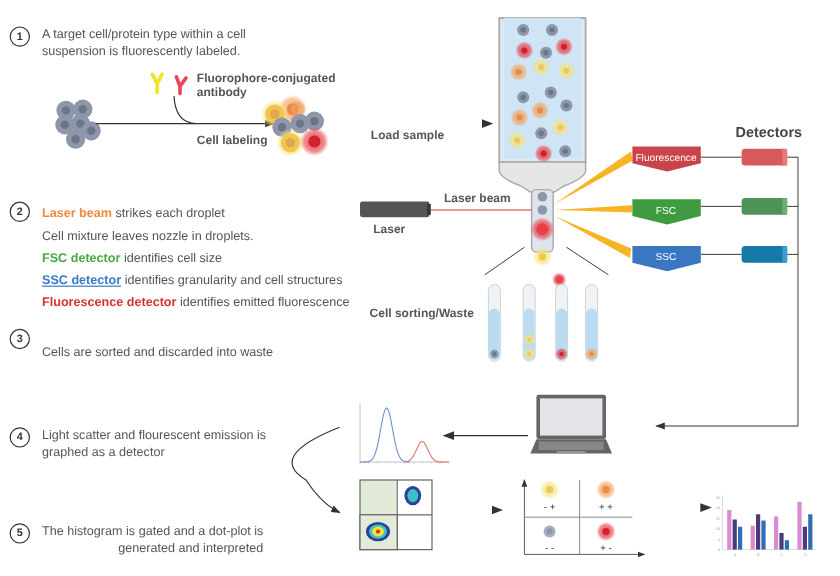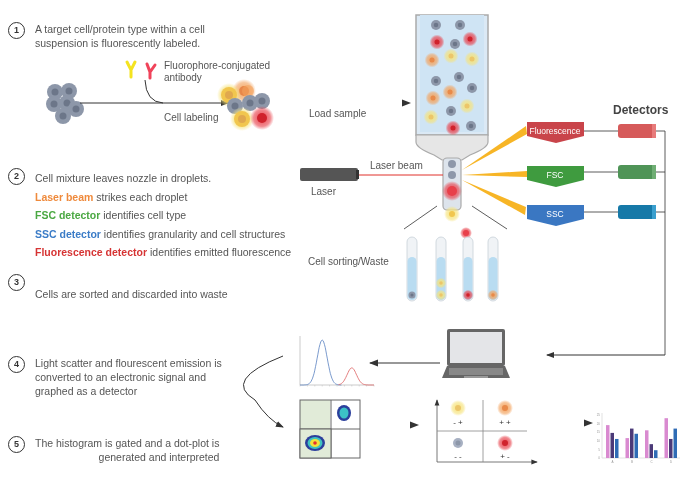--- a/index.html
+++ b/index.html
@@ -1,24 +1,24 @@
 <!DOCTYPE html>
 <html><head>
 <meta charset="utf-8">
 <style>
   html, body { margin: 0; padding: 0; background: #ffffff; }
   body { width: 700px; height: 480px; position: relative; overflow: hidden;
          font-family: "Liberation Sans", sans-serif; color: #555; }
   .step-num { position: absolute; width: 15px; height: 15px; border: 1.3px solid #333; border-radius: 50%;
               font-size: 9px; font-weight: bold; color: #333; text-align: center; line-height: 15px; }
   .step-text { position: absolute; font-size: 10.5px; color: #555; line-height: 14px; }
-  .lbl { position: absolute; font-size: 10px; color: #555; white-space: nowrap; }
+  .lbl { position: absolute; font-size: 10px; color: #555; white-space: nowrap; font-weight: bold; }
   .kw-orange { color: #ef8a3c; font-weight: bold; }
   .kw-green { color: #4aa842; font-weight: bold; }
-  .kw-blue { color: #3b7cc7; font-weight: bold; }
+  .kw-blue { color: #3b7cc7; font-weight: bold; text-decoration: underline; }
   .kw-red { color: #d63434; font-weight: bold; }
   svg { position: absolute; left: 0; top: 0; }
   .det-title { position: absolute; font-size: 12px; font-weight: bold; color: #444; }
   .filter-lbl { font-size: 8.5px; fill: #fff; font-family: "Liberation Sans", sans-serif; }
 </style>
 </head>
 <body>
 
 <svg width="700" height="480" viewBox="0 0 700 480">
   <defs>
@@ -321,36 +321,35 @@
 </svg>
 
 <div class="step-num" style="left:8px; top:22px;">1</div>
 <div class="step-text" style="left:35px; top:22px;">
   <div>A target cell/protein type within a cell</div>
   <div>suspension is fluorescently labeled.</div>
 </div>
 
 <div class="step-num" style="left:8px; top:168px;">2</div>
 <div class="step-text" style="left:35px; top:169px; line-height:18.5px;">
+  <div><span class="kw-orange">Laser beam</span><span> strikes each droplet</span></div>
   <div>Cell mixture leaves nozzle in droplets.</div>
-  <div><span class="kw-orange">Laser beam</span><span> strikes each droplet</span></div>
-  <div><span class="kw-green">FSC detector</span><span> identifies cell type</span></div>
+  <div><span class="kw-green">FSC detector</span><span> identifies cell size</span></div>
   <div><span class="kw-blue">SSC detector</span><span> identifies granularity and cell structures</span></div>
   <div><span class="kw-red">Fluorescence detector</span><span> identifies emitted fluorescence</span></div>
 </div>
 
 <div class="step-num" style="left:8px; top:274px;">3</div>
 <div class="step-text" style="left:35px; top:287px;">
   <div>Cells are sorted and discarded into waste</div>
 </div>
 
 <div class="step-num" style="left:8px; top:356px;">4</div>
 <div class="step-text" style="left:35px; top:356px;">
   <div>Light scatter and flourescent emission is</div>
-  <div>converted to an electronic signal and</div>
   <div>graphed as a detector</div>
 </div>
 
 <div class="step-num" style="left:8px; top:436px;">5</div>
 <div class="step-text" style="left:35px; top:436px;text-align:right;">
   <div>The histogram is gated and a dot-plot is</div>
   <div>generated and interpreted</div>
 </div>
 
 <div class="lbl" style="left:164px; top:60px; line-height:12px;">

